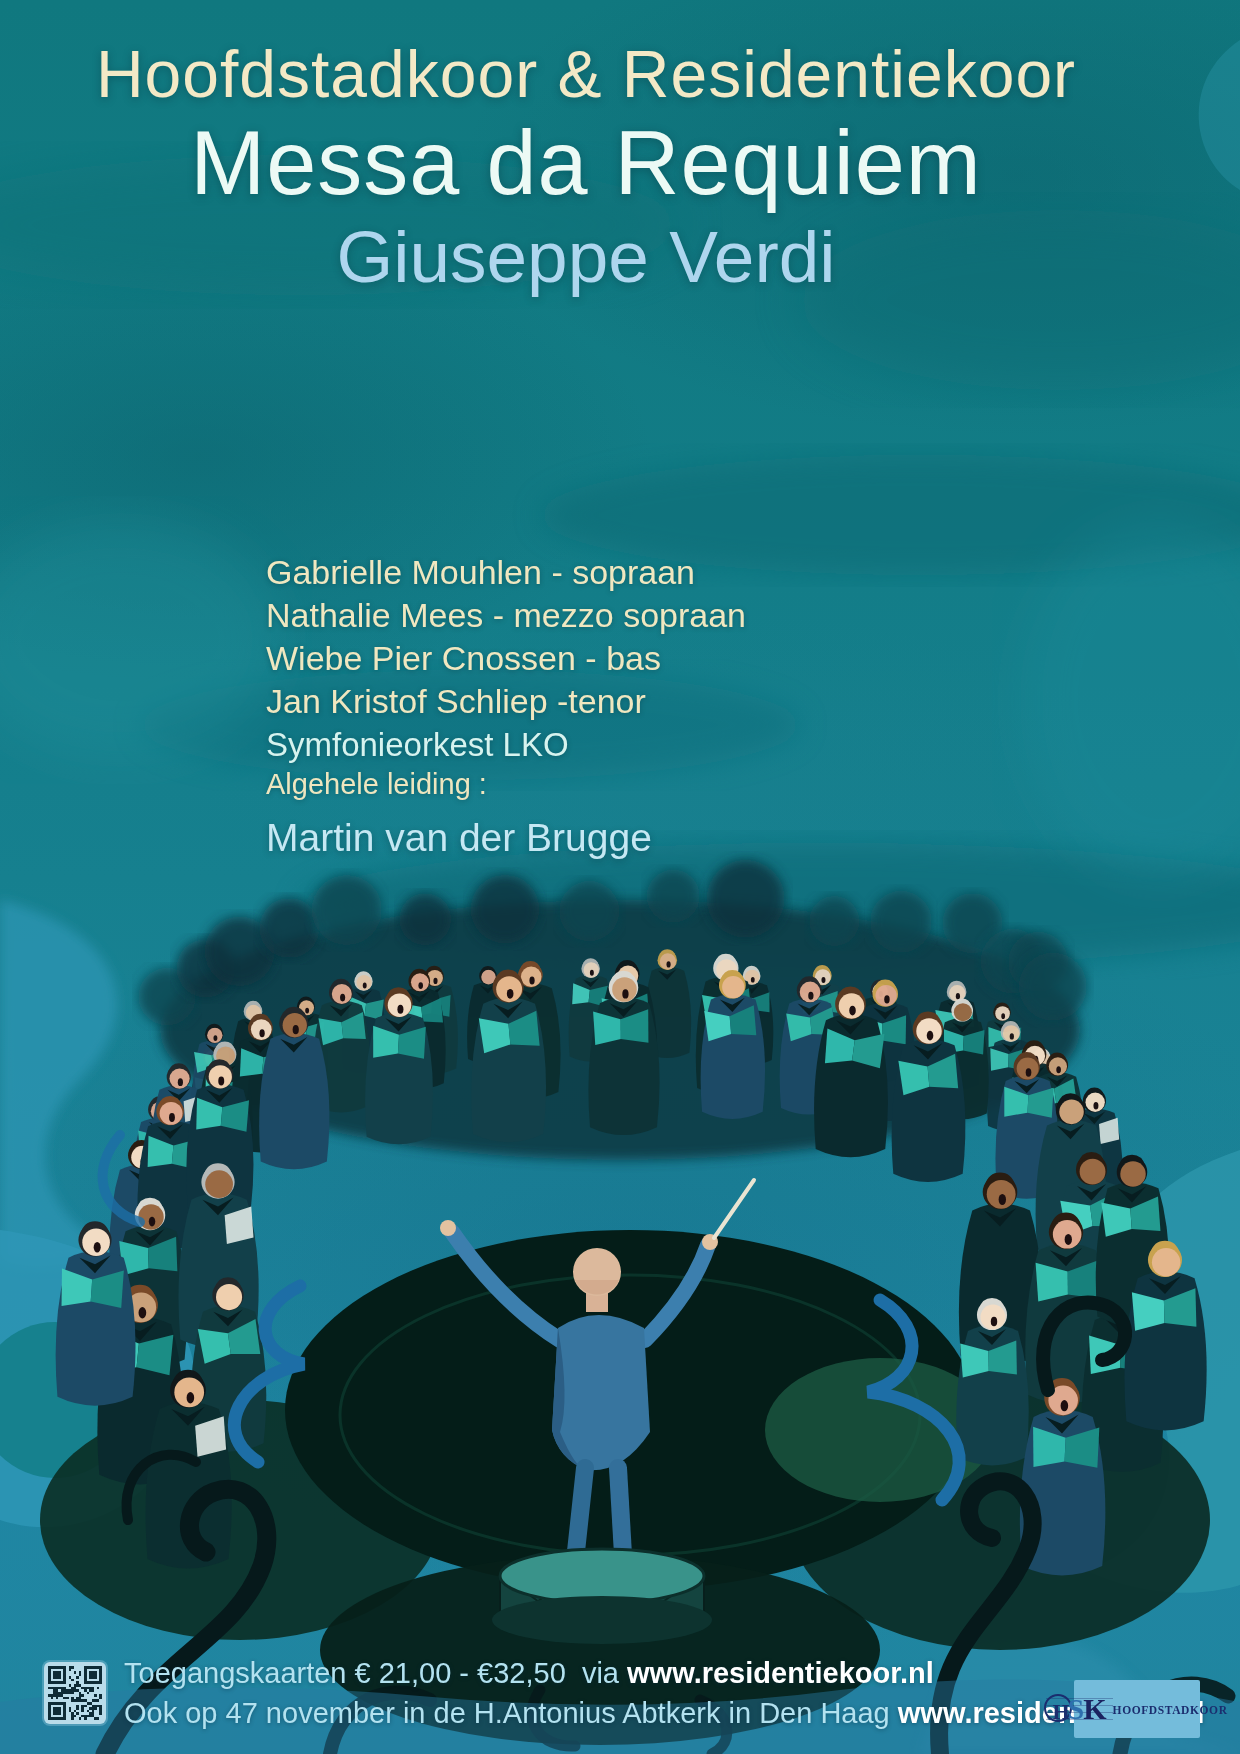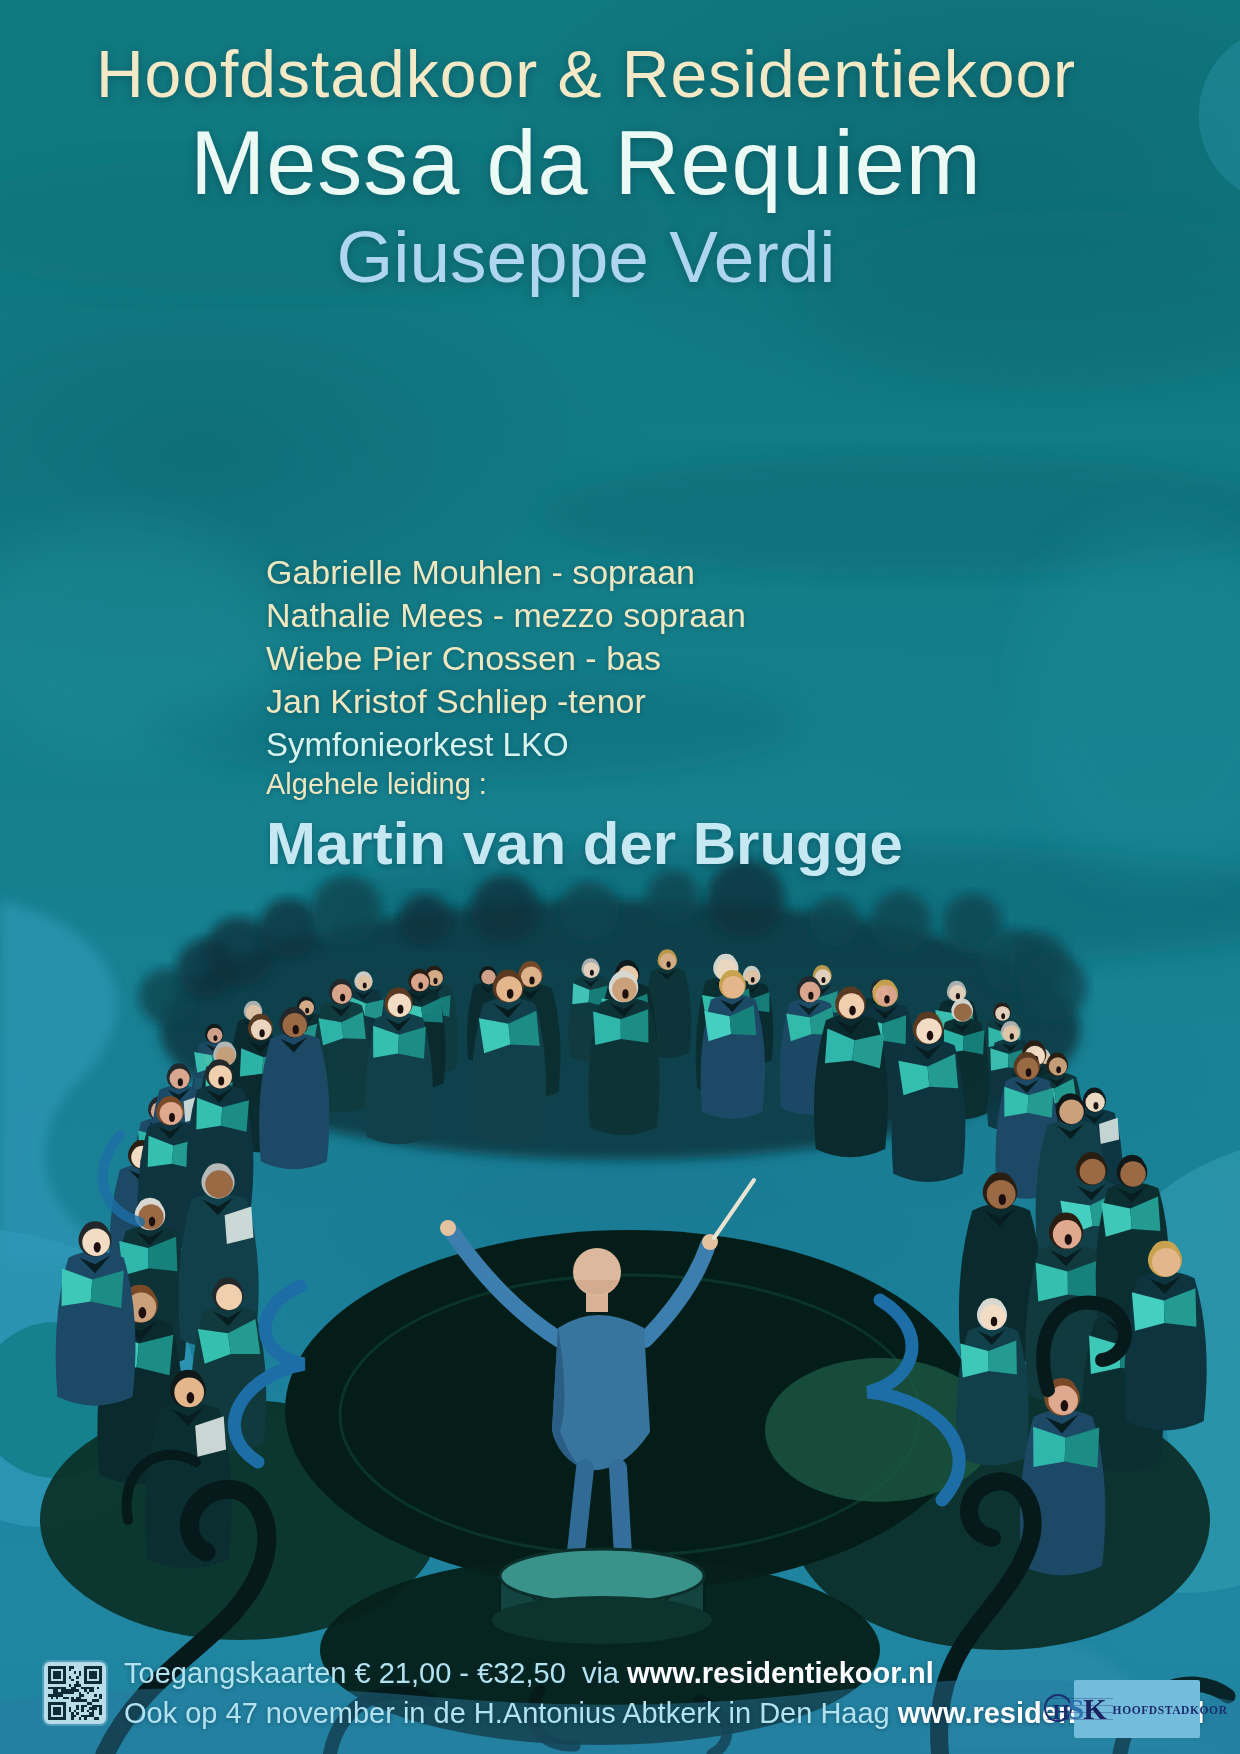--- a/index.html
+++ b/index.html
@@ -17,21 +17,21 @@
   .head h1,.head h2,.head h3{margin:0;font-weight:400;}
   .h-choirs{font-size:66px;color:#f3e9c6;letter-spacing:1px;text-shadow:0 2px 8px rgba(0,40,48,.35);}
   .h-work{font-size:90px;color:#ecfaf5;margin-top:6px;letter-spacing:1px;text-shadow:0 2px 10px rgba(0,40,48,.35);}
   .h-composer{font-size:73px;color:#aed6ee;margin-top:4px;text-shadow:0 2px 8px rgba(0,40,48,.3);}
   .event{position:absolute;left:266px;top:348px;z-index:2;}
   .event .line{font-size:47px;line-height:66px;color:#d9f3ef;text-shadow:0 2px 6px rgba(0,40,48,.3);}
   .performers{position:absolute;left:266px;top:551px;z-index:2;}
   .soloist{font-size:34px;line-height:43px;color:#efe7c0;text-shadow:0 1px 5px rgba(0,40,48,.35);}
   .orchestra{font-size:33px;line-height:43px;color:#d6f3ef;text-shadow:0 1px 5px rgba(0,40,48,.35);}
   .leiding{font-size:29px;line-height:37px;color:#eee6bf;text-shadow:0 1px 5px rgba(0,40,48,.35);}
-  .conductor-name{font-size:60px;line-height:56px;color:#c5e8f3;margin-top:13px;text-shadow:0 2px 6px rgba(0,40,48,.35);font-weight:bold;}
+  .conductor-name{font-size:39px;line-height:56px;color:#c5e8f3;margin-top:7px;text-shadow:0 2px 6px rgba(0,40,48,.35);}
   .foot{position:absolute;left:0;right:0;bottom:0;height:122px;z-index:3;display:flex;align-items:center;}
   .qr{margin-left:44px;width:62px;height:62px;background:#b9dcea;border-radius:6px;padding:4px;box-sizing:border-box;box-shadow:0 0 0 2px rgba(160,210,230,.35);}
   .qr svg{width:54px;height:54px;display:block;}
   .foot-text{margin-left:18px;font-size:29px;line-height:40px;color:#b3e2f0;text-shadow:0 1px 4px rgba(0,40,60,.45);}
   .foot-text b{color:#ffffff;font-weight:bold;}
   .logo{position:absolute;right:40px;bottom:16px;width:126px;height:58px;background:#74bcdb;
     display:flex;flex-direction:row;align-items:center;justify-content:center;border-radius:2px;}
   .monogram{position:relative;height:34px;line-height:34px;font-family:"Liberation Serif",serif;font-weight:bold;
     background:repeating-linear-gradient(180deg,transparent 0 6px,rgba(26,45,110,.35) 6px 7px);padding:0 6px;}
   .m-circle{position:absolute;left:-2px;top:2px;width:28px;height:28px;border:2.5px solid #1b2d6e;border-radius:50%;box-sizing:border-box;}

